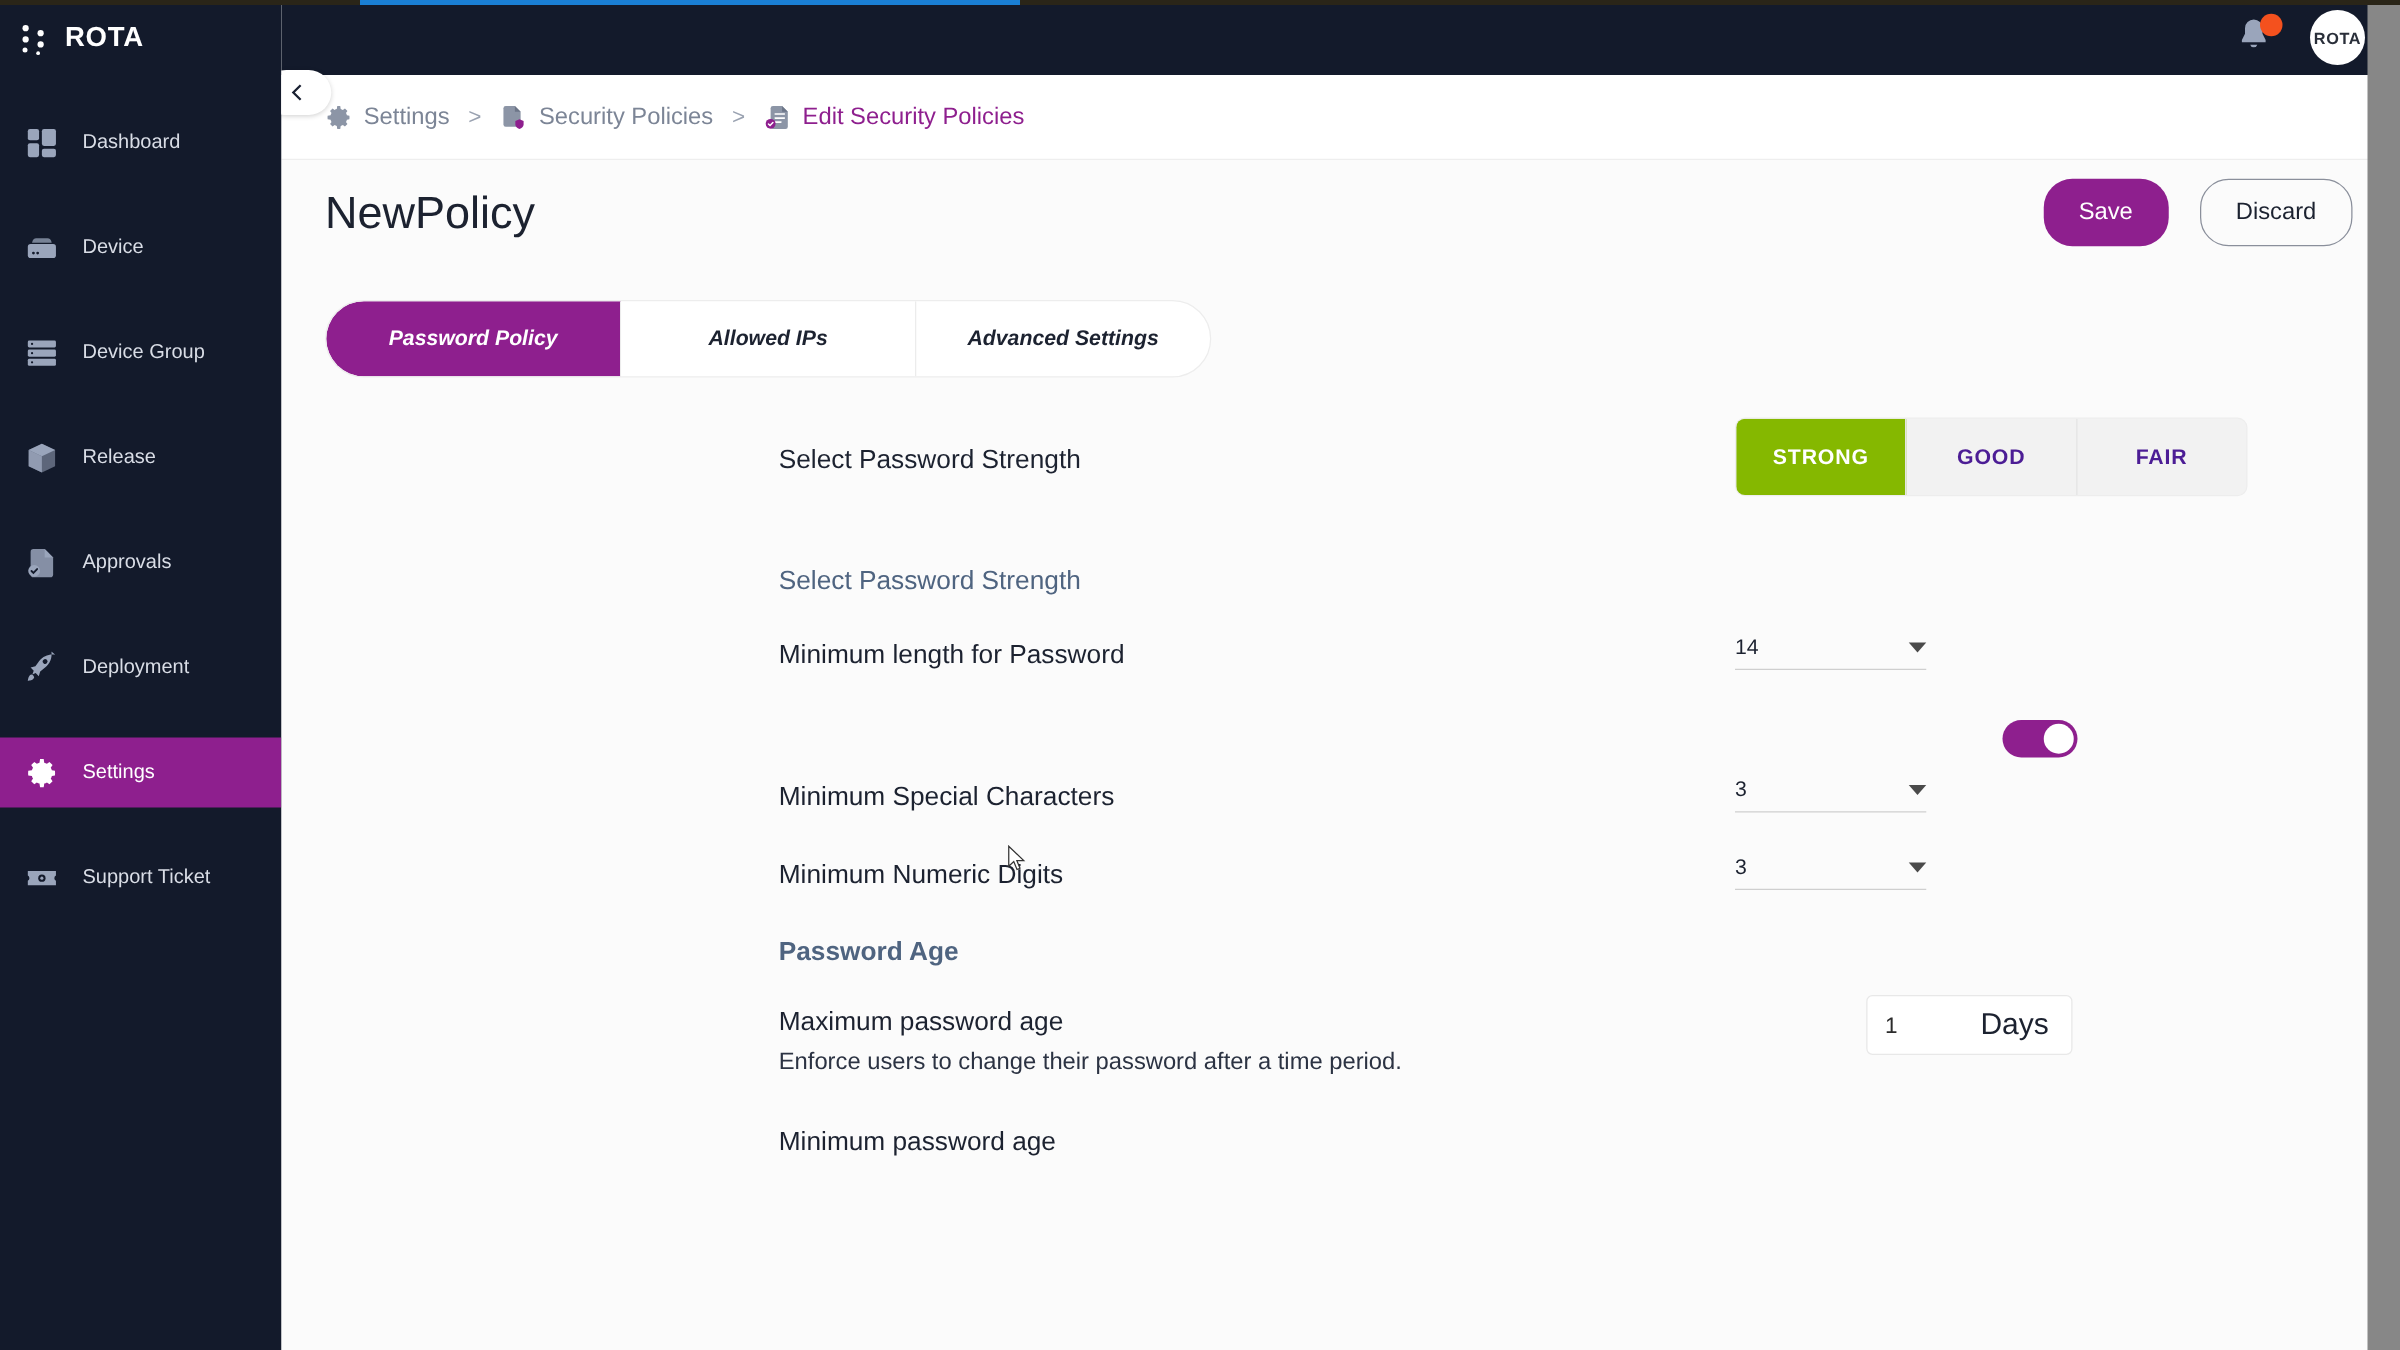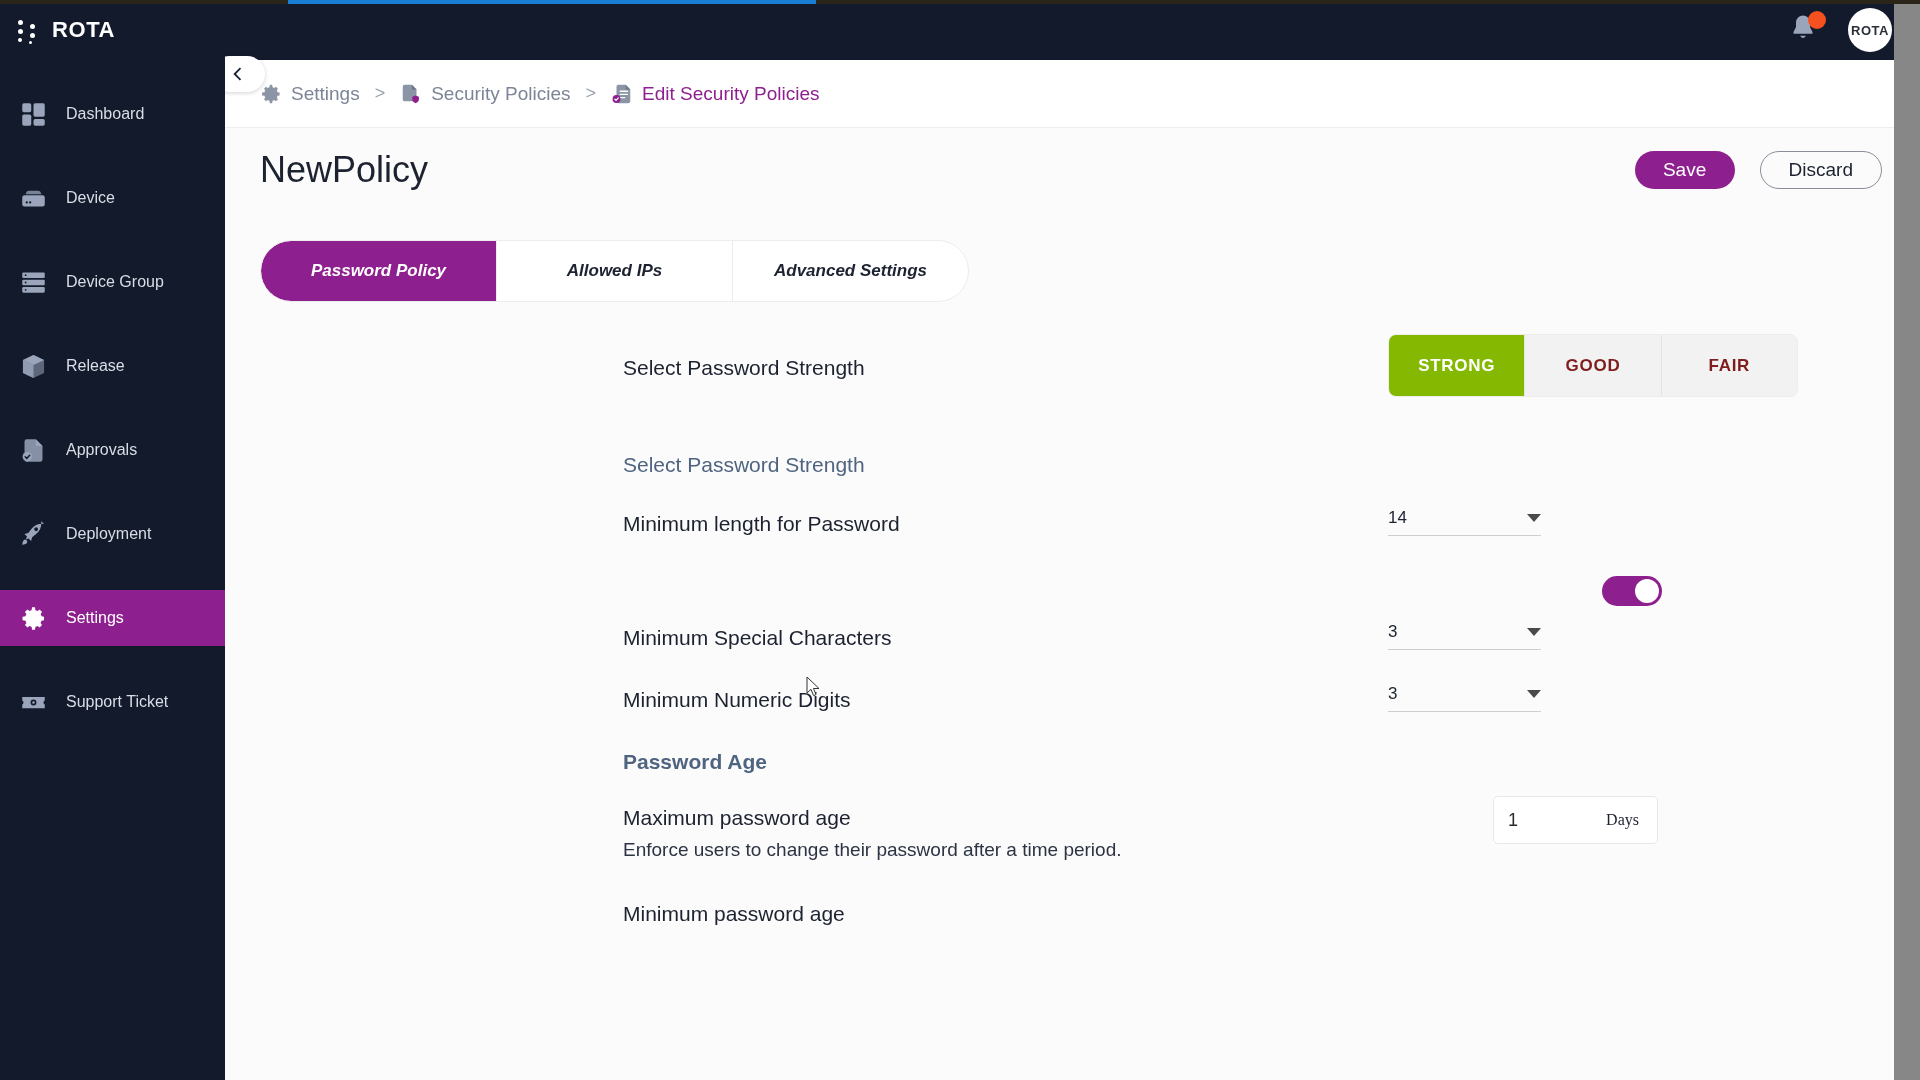--- a/index.html
+++ b/index.html
@@ -130,21 +130,21 @@
   
   #title-row {
     height: 84px; flex: 0 0 84px;
     display: flex; align-items: center; justify-content: space-between;
     padding: 0 38px 0 35px;
     background: #fbfbfb;
   }
   #page-title { font-size: 36px; font-weight: 400; color: #1c2230; }
   .title-actions { display: flex; gap: 25px; align-items: center; }
   .btn {
-    height: 38px; min-width: 100px; padding: 0 28px;
+    height: 54px; min-width: 100px; padding: 0 28px;
     border-radius: 23px; font-size: 19px; cursor: pointer;
     display: flex; align-items: center; justify-content: center;
   }
   .btn-primary { background: #8e1f8e; color: #ffffff; border: none; }
   .btn-ghost { background: transparent; color: #1c2230; border: 1.5px solid #8a8f9b; }
 
   
   #tabs {
     margin: 28px 0 0 35px;
     display: flex; height: 62px; width: 709px;
@@ -200,34 +200,34 @@
 
   
   .strength {
     display: flex; width: 410px; height: 63px;
     border-radius: 8px; overflow: hidden;
     background: #f2f2f2; border: 1px solid #ededed;
   }
   .seg {
     flex: 1; display: flex; align-items: center; justify-content: center;
     font-size: 17px; font-weight: 700; letter-spacing: .7px;
-    color: #7f1d1d; cursor: pointer; border-right: 1px solid #e4e4e4;
+    color: #4c1d95; cursor: pointer; border-right: 1px solid #e4e4e4;
   }
   .seg:last-child { border-right: none; }
   .seg.active { background: #85b800; color: #ffffff; }
 
   
   .days-box {
     width: 165px; height: 48px; background: #ffffff;
     border: 1px solid #e8e8e8; border-radius: 5px;
     display: flex; align-items: center; justify-content: space-between;
     padding: 0 18px 0 14px;
   }
   .days-box .num { font-size: 18px; color: #2b2b2b; }
-  .days-box .unit { font-size: 16px; color: #1c2230; font-family: Liberation Serif, serif; }
+  .days-box .unit { font-size: 24px; color: #1c2230; }
 
   
   #cursor {
     position: absolute; left: 581px; top: 374px;
     width: 16px; height: 22px; z-index: 60; pointer-events: none;
   }
 
   
   #scrollbar {
     position: absolute; top: 0; right: 0; width: 26px; height: 1080px;

